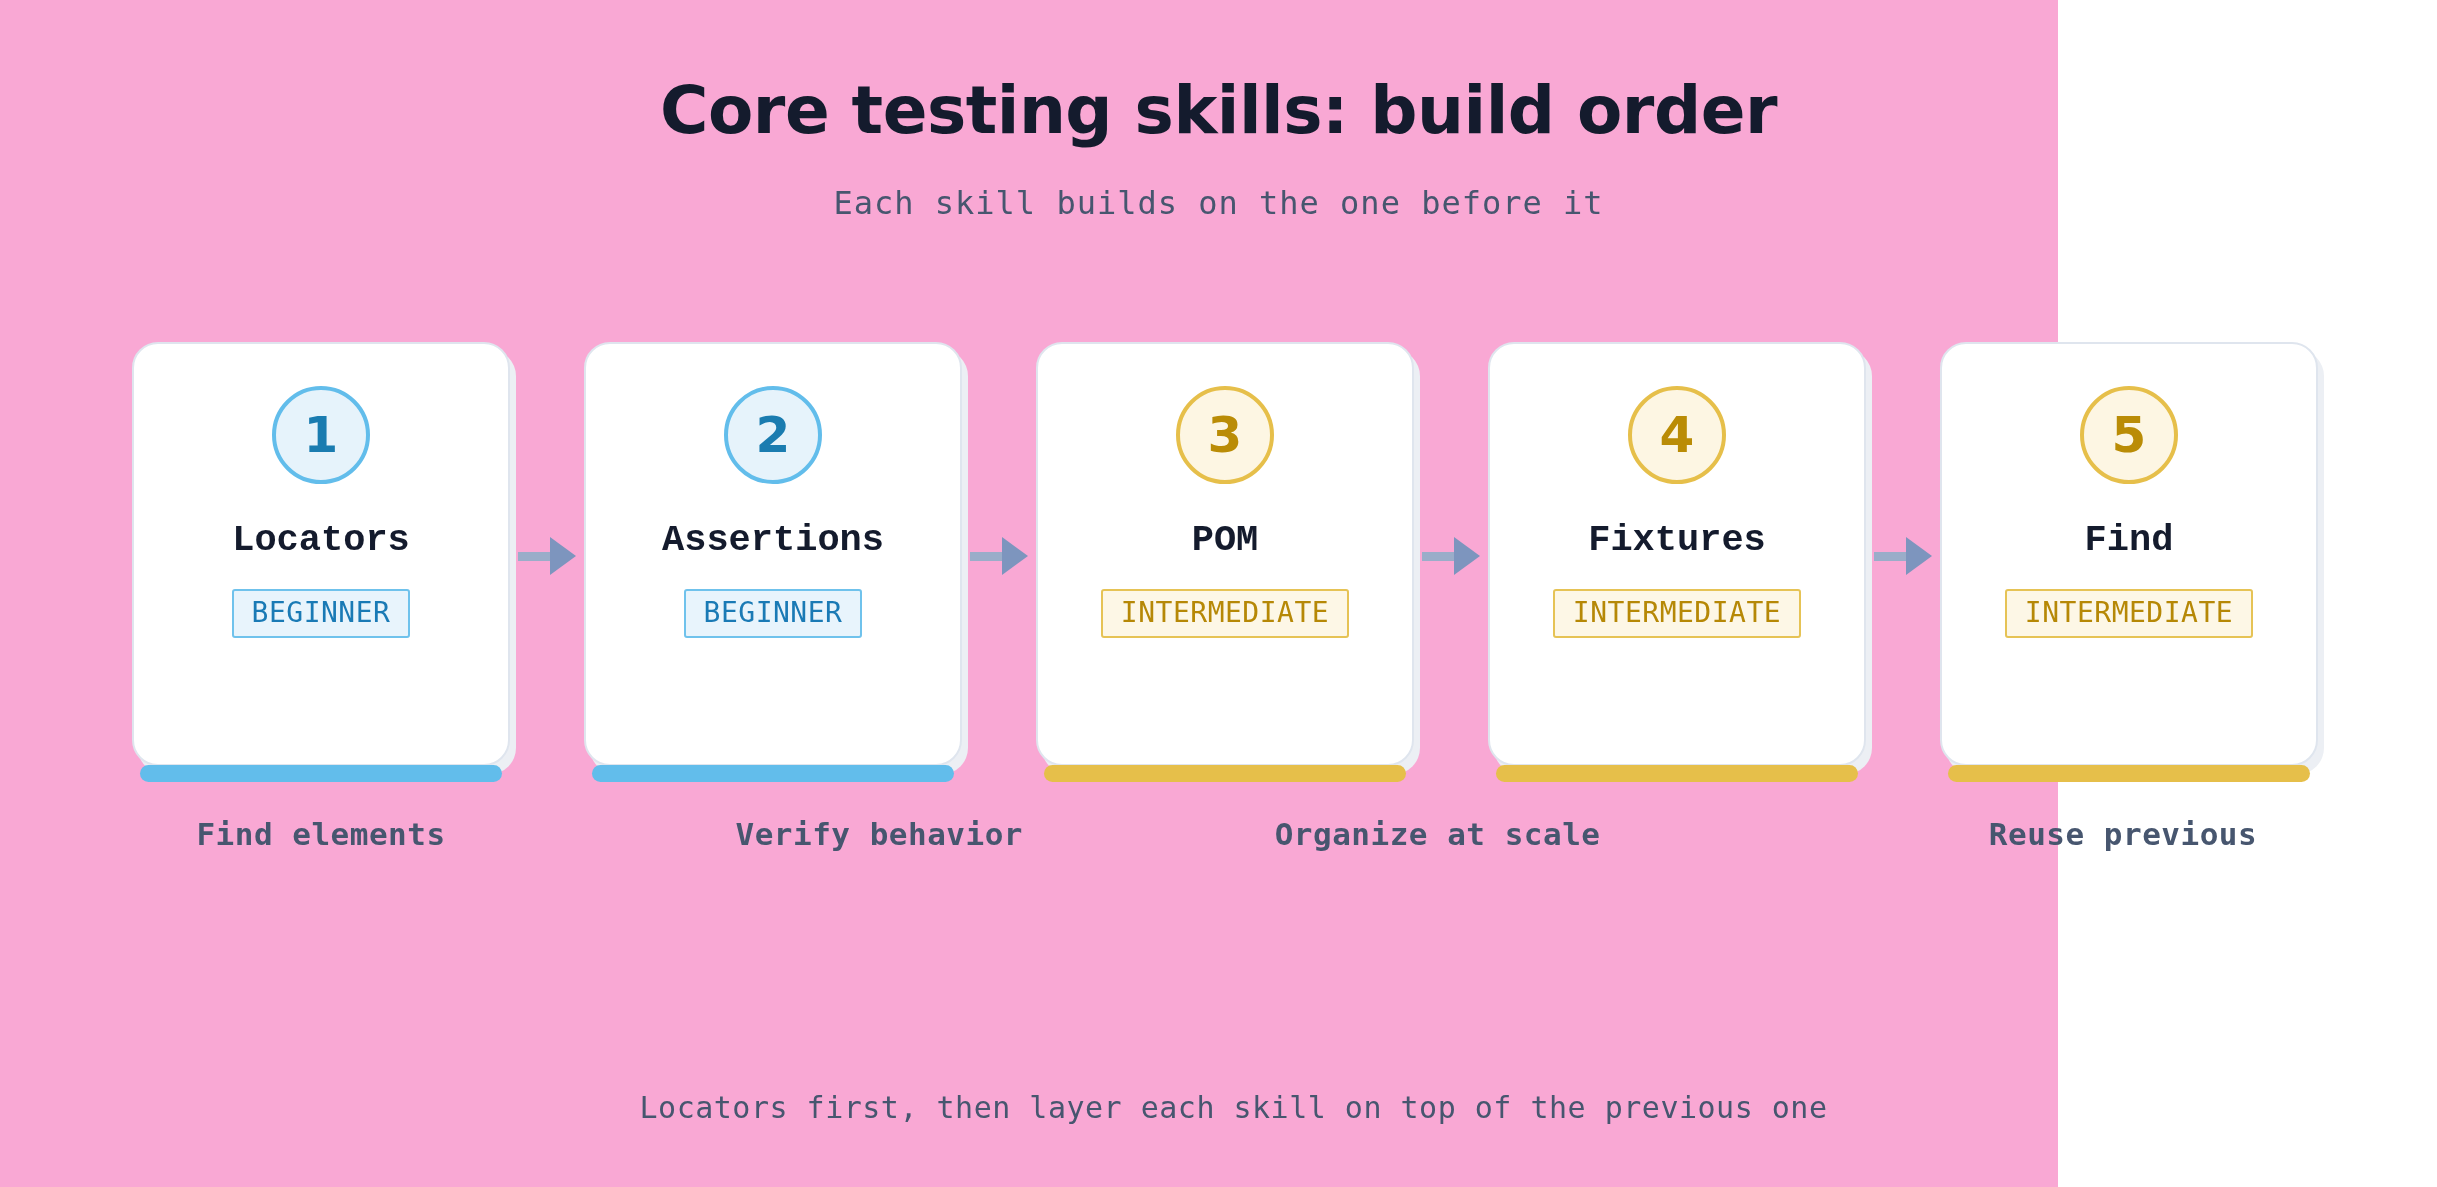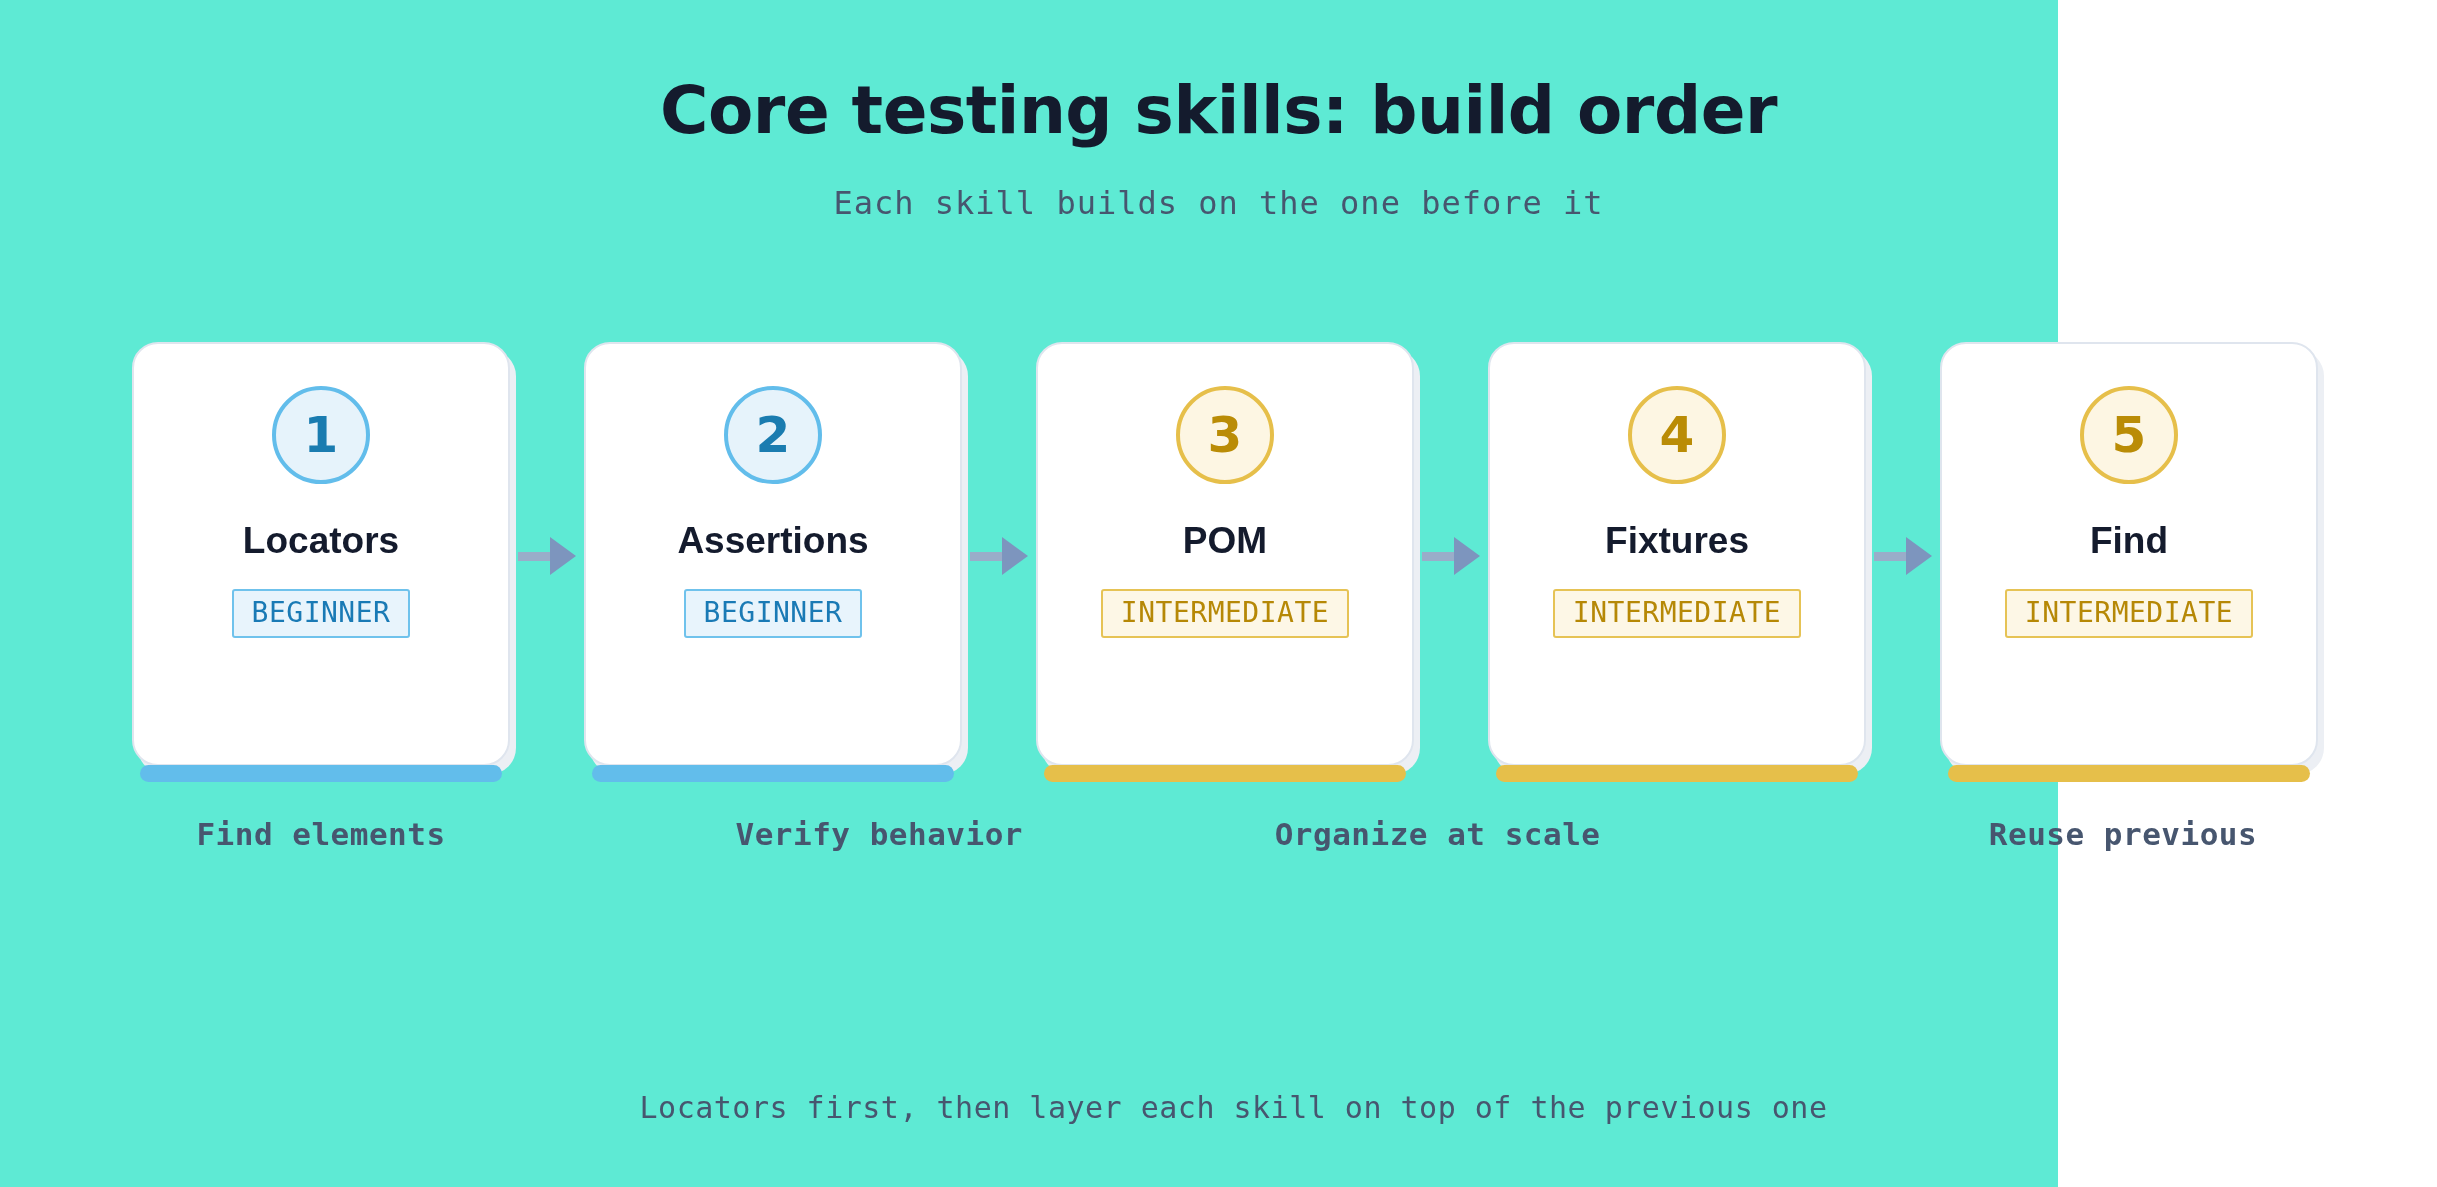--- a/index.html
+++ b/index.html
@@ -13,21 +13,21 @@
     height: 1187px;
     overflow: hidden;
     font-family: "Liberation Sans", sans-serif;
     -webkit-font-smoothing: antialiased;
   }
 
   .page {
     position: relative;
     width: 2058px;
     height: 1187px;
-    background: #5eead4;
+    background: #f9a8d4;
     box-sizing: border-box;
   }
 
   
   .header {
     position: absolute;
     top: 78px;
     left: 0;
     width: 2437px;
     text-align: center;
@@ -108,21 +108,21 @@
     color: #1a7cb0;
   }
   .num-circle.intermediate {
     background: #fdf6e3;
     border: 4px solid #e6bf4a;
     color: #ba8c06;
   }
 
   .card-title {
     margin-top: 38px;
-    font-family: Liberation Sans, sans-serif;
+    font-family: Liberation Mono, monospace;
     font-size: 37px;
     font-weight: bold;
     color: #141b2d;
     line-height: 1;
     white-space: nowrap;
   }
 
   .badge {
     margin-top: 30px;
     padding: 7px 18px 9px 18px;

